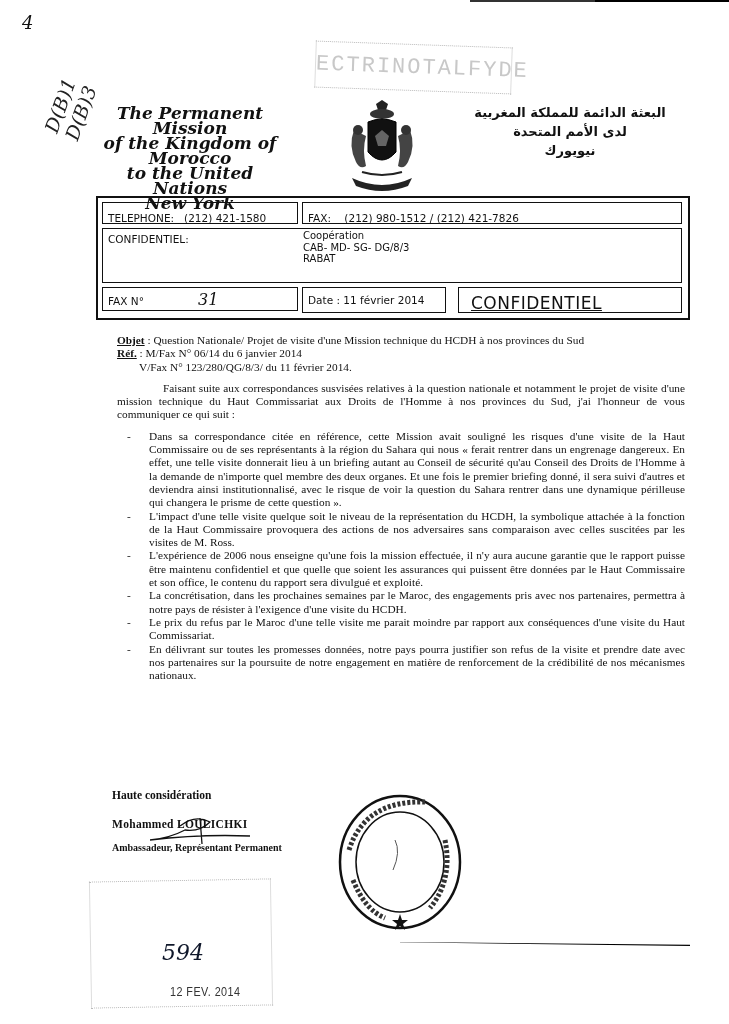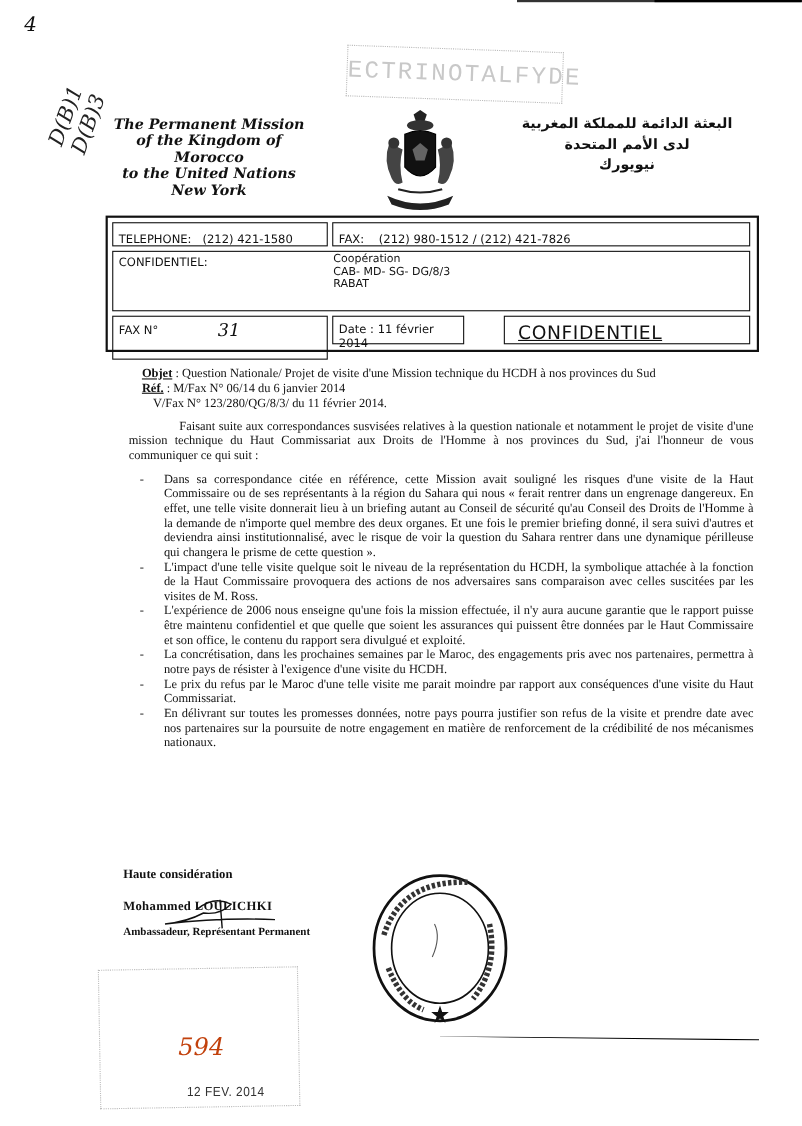--- a/index.html
+++ b/index.html
@@ -4,51 +4,51 @@
 <style>
   html, body { margin:0; padding:0; background:#ffffff; }
   body { width:729px; height:1024px; position:relative; overflow:hidden; color:#111; font-family:"Liberation Serif", serif; }
   .abs { position:absolute; }
   .topline { left:470px; top:0; width:259px; height:2px; background:#333; }
   .topline2 { left:595px; top:0; width:134px; height:2px; background:#000; }
   .corner-mark { left:22px; top:12px; font-size:18px; font-style:italic; font-family:"DejaVu Serif", serif; }
   .faded-stamp { left:315px; top:44px; width:195px; height:45px; border:1px dotted #bbb; transform:rotate(2deg); color:#c8c8c8; font-size:22px; letter-spacing:2px; font-family:"Liberation Mono", monospace; text-align:center; line-height:45px; }
   .hand-ref { left:40px; top:128px; font-family:"DejaVu Serif", serif; font-style:italic; font-size:19px; line-height:22px; transform:rotate(-70deg); transform-origin:left top; color:#222; }
   .hand-ref div { white-space:nowrap; }
-  .mission-en { left:100px; top:106px; width:180px; text-align:center; font-family:"DejaVu Serif", serif; font-style:italic; font-weight:bold; font-size:13px; line-height:15px; }
+  .mission-en { left:100px; top:106px; width:180px; text-align:center; font-family:"DejaVu Serif", serif; font-style:italic; font-weight:bold; font-size:17px; line-height:15px; }
   .mission-ar { left:470px; top:103px; width:200px; text-align:center; font-family:"DejaVu Sans", sans-serif; font-weight:bold; font-size:13px; line-height:19px; direction:rtl; }
   .emblem { left:342px; top:100px; width:80px; height:95px; }
   .hdr-table { left:96px; top:196px; width:590px; height:120px; border:2px solid #111; }
   .cell { position:absolute; border:1.5px solid #111; font-family:"DejaVu Sans", sans-serif; font-size:10.5px; padding:9px 5px; box-sizing:border-box; }
   .c-tel { left:4px; top:4px; width:196px; height:22px; }
   .c-fax { left:204px; top:4px; width:380px; height:22px; }
   .c-dest { left:4px; top:30px; width:580px; height:55px; }
-  .c-faxn { left:4px; top:89px; width:196px; height:40px; }
-  .c-date { left:204px; top:89px; width:120px; height:26px; }
+  .c-faxn { left:4px; top:89px; width:196px; height:24px; }
+  .c-date { left:204px; top:89px; width:144px; height:26px; }
   .c-conf { left:360px; top:89px; width:224px; height:26px; }
   .dest-label { position:absolute; left:5px; top:4px; }
   .dest-value { position:absolute; left:200px; top:1px; line-height:11.5px; font-size:10px; }
   .faxn-label { position:absolute; left:5px; top:7px; }
   .faxn-value { position:absolute; left:95px; top:2px; font-family:"DejaVu Serif", serif; font-style:italic; font-size:16px; }
   .date-val { position:absolute; left:5px; top:6px; }
   .conf-val { position:absolute; left:12px; top:5px; font-size:17px; letter-spacing:0.5px; text-decoration:underline; }
   .body-text { left:117px; top:334px; width:568px; font-size:11.3px; line-height:13.3px; text-align:justify; }
-  .lbl { font-weight:bold; text-decoration:underline;margin-left:12px; }
+  .lbl { font-weight:bold; text-decoration:underline; }
   .ref2 { padding-left:22px; }
   .intro { text-indent:46px; margin-top:8px; }
   ul.points { list-style:none; margin:8px 0 0 0; padding:0 0 0 32px; }
   ul.points li { position:relative; margin-bottom:0; }
   ul.points li::before { content:"-"; position:absolute; left:-22px; top:0; }
   .closing { left:112px; top:789px; font-weight:bold; font-size:11.5px; }
   .signer { left:112px; top:818px; font-weight:bold; font-size:11.5px; letter-spacing:0.3px; }
   .signer-title { left:112px; top:842px; font-weight:bold; font-size:10px; }
   .signature { left:140px; top:812px; width:130px; height:36px; }
   .seal { left:335px; top:790px; width:130px; height:145px; }
   .recv-stamp { left:90px; top:880px; width:180px; height:125px; border:1px dotted #bbb; transform:rotate(-1deg); }
-  .recv-num { left:162px; top:940px; font-family:"DejaVu Serif", serif; font-style:italic; font-size:22px; color:#c2410c; }
+  .recv-num { left:162px; top:940px; font-family:"DejaVu Serif", serif; font-style:italic; font-size:22px; color:#0f172a; }
   .recv-date { left:170px; top:985px; font-family:"Liberation Sans", sans-serif; font-size:12px; color:#333; letter-spacing:0.5px; transform:scaleX(0.9); transform-origin:left; }
   .bottom-line { left:400px; top:942px; width:290px; height:4px; }
 </style>
 </head>
 <body>
 
 <div class="abs topline"></div>
 <div class="abs topline2"></div>
 <div class="abs corner-mark">4</div>
 <div class="abs faded-stamp">ECTRINOTALFYDE</div>

